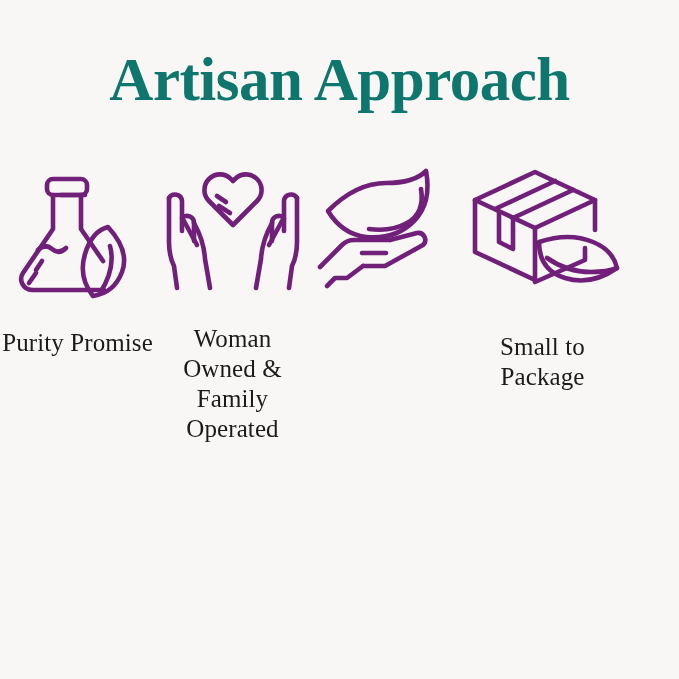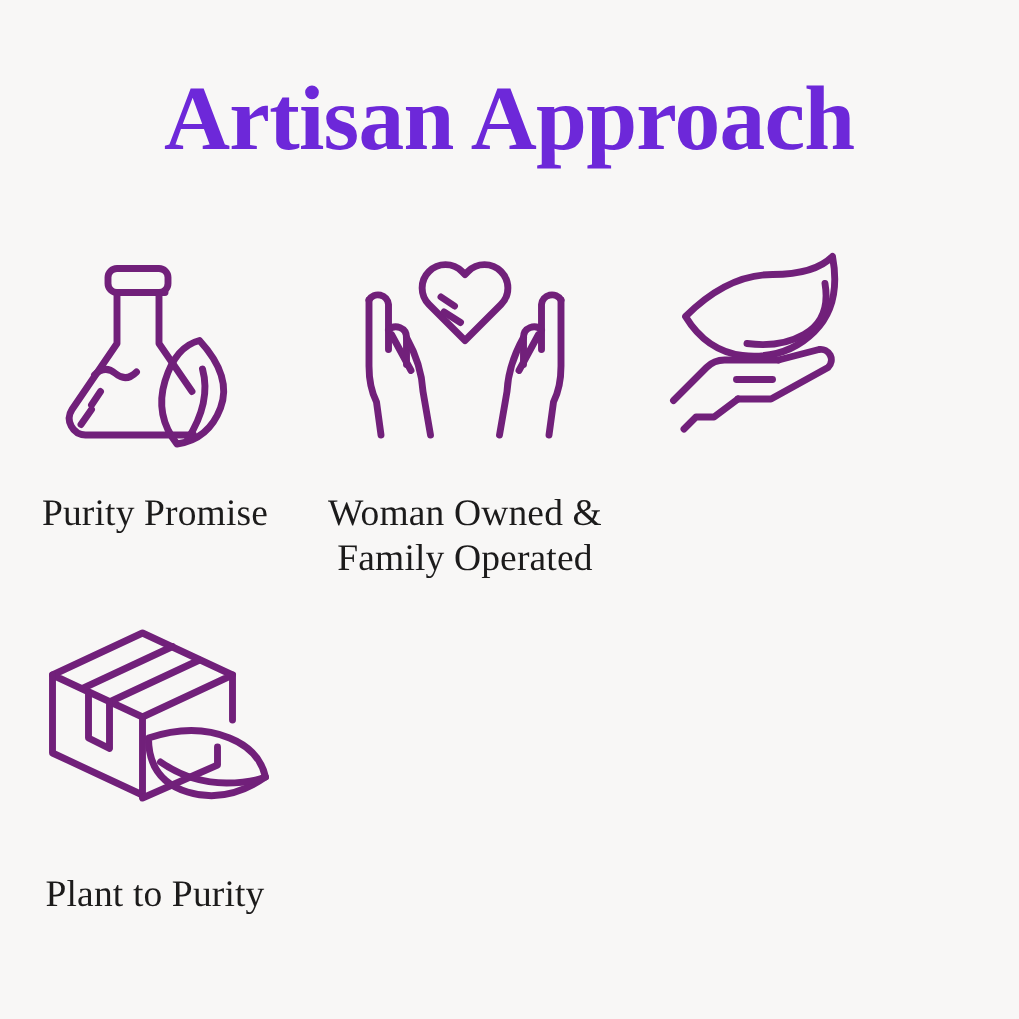--- a/index.html
+++ b/index.html
@@ -26,33 +26,33 @@
     position: absolute;
     top: 44px;
     left: 0;
     width: 679px;
     text-align: center;
     font-family: "Liberation Serif", "DejaVu Serif", serif;
     font-weight: bold;
     font-size: 61px;
     line-height: 72px;
     letter-spacing: -0.5px;
-    color: #6d28d9;
+    color: #0f766e;
     white-space: nowrap;
   }
 
   
   .grid {
     position: absolute;
     top: 152px;
     left: 0;
     width: 620px;
     height: 500px;
     display: grid;
-    grid-template-columns: 1fr 1fr 1fr;
+    grid-template-columns: 1fr 1fr 1fr 1fr;
     grid-template-rows: 250px 250px;
   }
   .cell {
     position: relative;
     display: flex;
     flex-direction: column;
     align-items: center;
     justify-content: flex-start;
   }
   .icon-wrap {
@@ -184,17 +184,17 @@
           <path d="M88 15 L28 43"></path>
           <path d="M106 24 L46 52"></path>
 
           <path d="M32 46 v30 l14 7 v-30"></path>
 
           <path d="M72 76 q30 -10 54 0 q20 8 24 26 q-26 18 -52 10 q-26 -8 -26 -36 z"></path>
 
           <path d="M80 92 q20 14 44 14 q16 0 26 -4"></path>
         </svg>
       </div>
-      <div class="feature-label">Plant to Purity</div>
+      <div class="feature-label">Small to Package</div>
     </div>
 
   </div>
 </div>
 
 </body></html>

